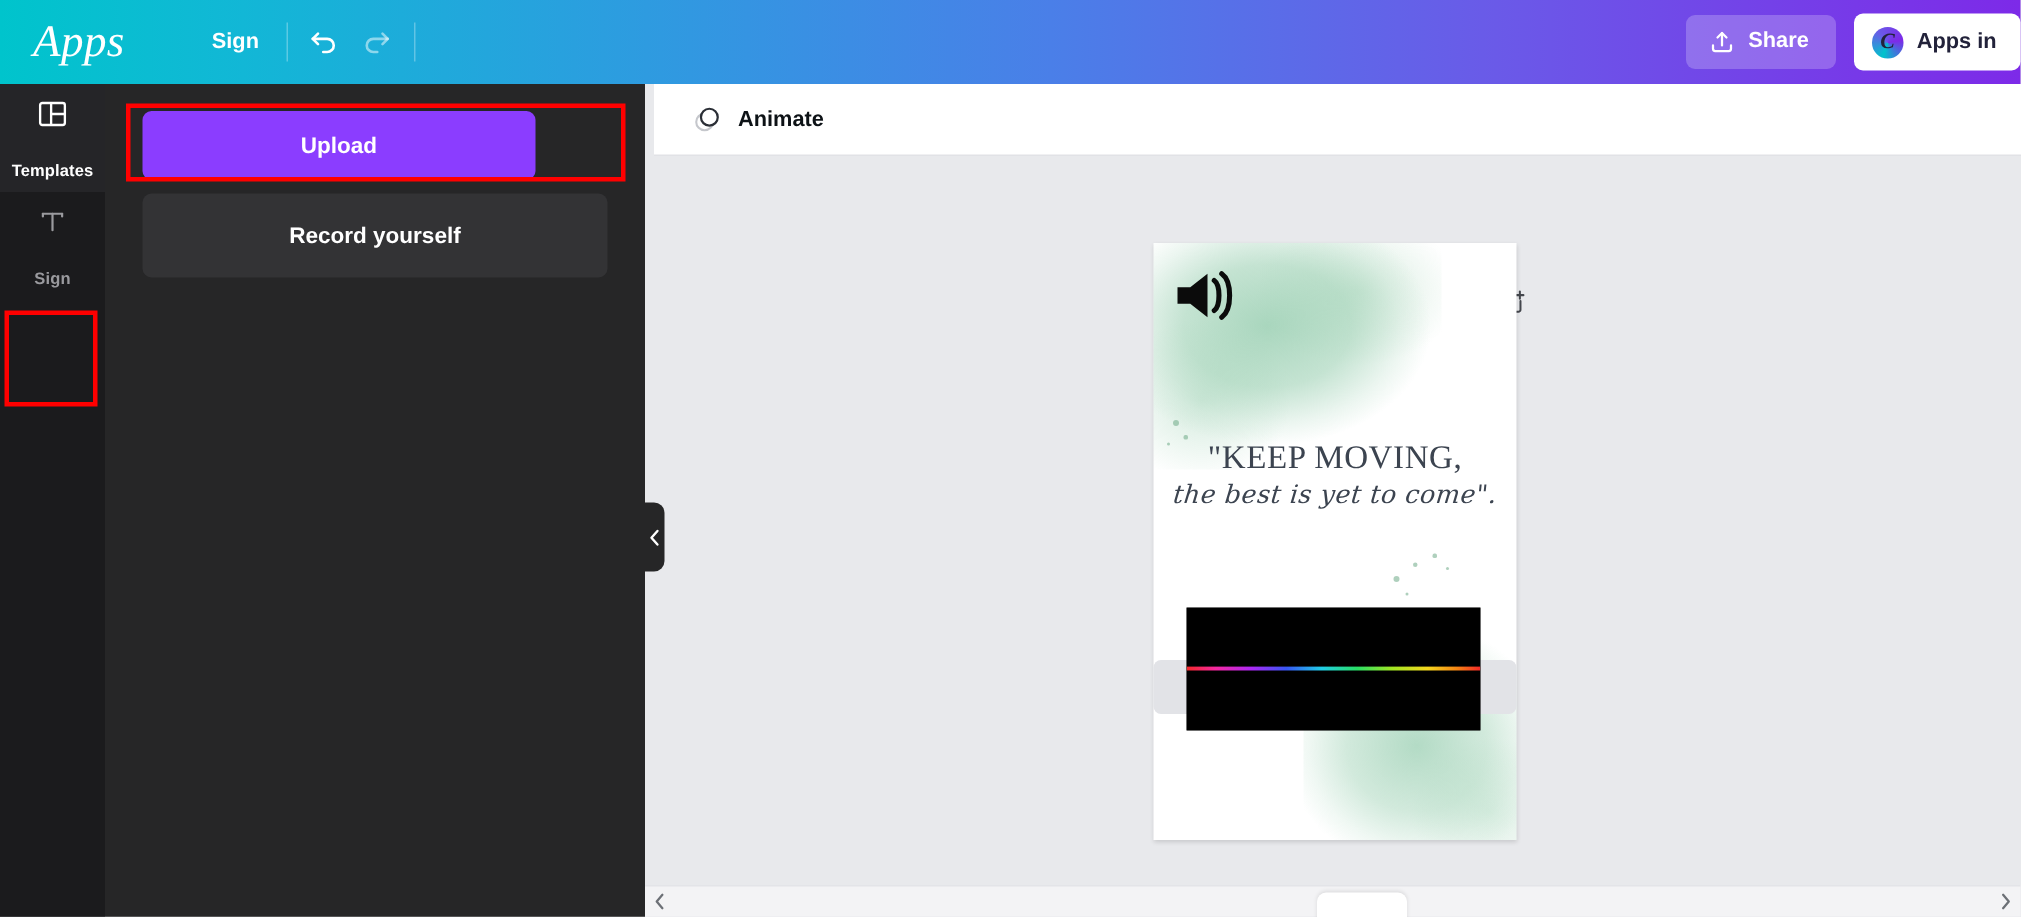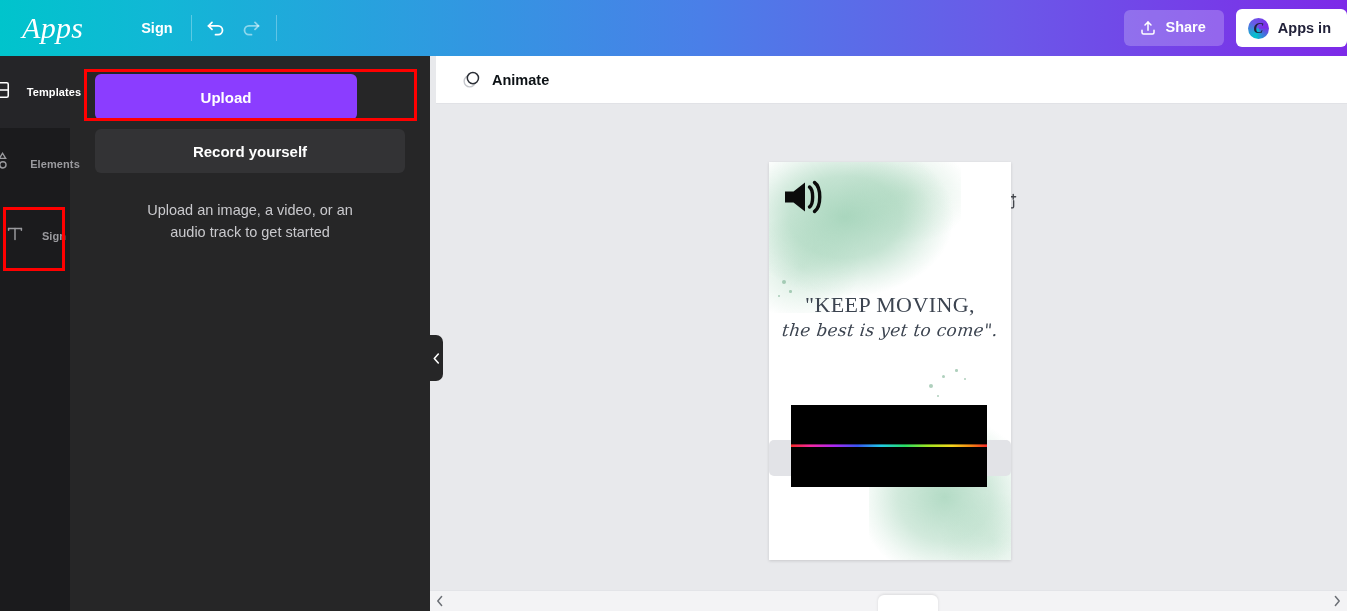--- a/index.html
+++ b/index.html
@@ -54,42 +54,42 @@
     font-family:"Liberation Serif",serif; font-style:italic;
     font-size:13px; color:#fff; font-weight:bold;
   }
 
   
   #rail{
     position:absolute; top:56px; left:0; width:70px; height:555px;
     background:#1B1B1D; z-index:30;
   }
   .rail-item{
-    width:70px; height:72px; display:flex; 
+    width:70px; height:72px; display:flex; flex-direction:column;
     align-items:center; justify-content:center; gap:16px; cursor:pointer;
     position:relative;
   }
   .rail-item .lbl{ font-size:11px; color:#9A9A9E; font-weight:bold; letter-spacing:.1px; }
   .rail-item.active{ background:#252528; }
   .rail-item.active .lbl{ color:#fff; }
   .rail-item.sel .lbl{ color:#fff; }
   #rail-uploads{ background:#252528; }
 
   
   #panel{
     position:absolute; top:56px; left:70px; width:360px; height:555px;
     background:#262627; z-index:20; padding:18px 25px 0 25px;
   }
   #upload-btn{
     width:262px; height:46px; background:#8B3DFF; border-radius:6px;
     color:#fff; font-size:15px; font-weight:bold;
     display:flex; align-items:center; justify-content:center; cursor:pointer;
   }
   #record-btn{
-    width:310px; height:44px; background:#333335; border-radius:6px;
+    width:310px; height:56px; background:#333335; border-radius:6px;
     color:#fff; font-size:15px; font-weight:bold; margin-top:9px;
     display:flex; align-items:center; justify-content:center; cursor:pointer;
   }
   #panel-hint{
     margin-top:26px; width:310px; text-align:center;
     color:#C9C9CD; font-size:14.5px; line-height:22px;
   }
   #collapse{
     position:absolute; top:335px; left:430px; width:13px; height:46px;
     background:#262627; border-radius:0 7px 7px 0; z-index:25;
@@ -232,54 +232,39 @@
     <span>
       <svg width="22" height="22" viewBox="0 0 24 24" fill="none" stroke="#ffffff" stroke-width="1.7">
         <rect x="3" y="4" width="18" height="16" rx="1.6"></rect>
         <line x1="11" y1="4" x2="11" y2="20"></line>
           <line x1="11" y1="12" x2="21" y2="12"></line>
       </svg>
     </span>
     <span class="lbl">Templates</span>
   </div>
 
-  <div class="rail-item">
-    <span>
-      <svg width="24" height="22" viewBox="0 0 26 24" fill="none" stroke="#9A9A9E" stroke-width="1.5">
-        <path d="M4 3.6c1-1.4 3-.9 3 .7 0 1.5-3 3.4-3 3.4S1 5.8 1 4.3c0-1.6 2-2.1 3-.7z"></path>
-        <path d="M17 8 13.6 2.4 10.2 8z"></path>
-        <rect x="1.5" y="12" width="6.2" height="6.2"></rect>
-        <circle cx="14" cy="15.1" r="3.4"></circle>
-      </svg>
-    </span>
-    <span class="lbl">Elements</span>
-  </div>
 
 
   <div class="rail-item">
     <span>
       <svg width="22" height="22" viewBox="0 0 24 24" fill="none" stroke="#9A9A9E" stroke-width="1.6" stroke-linecap="round">
         <line x1="5" y1="6" x2="19" y2="6"></line>
           <line x1="12" y1="6" x2="12" y2="18"></line>
         <line x1="5" y1="6" x2="5" y2="8"></line>
           <line x1="19" y1="6" x2="19" y2="8"></line>
       </svg>
     </span>
     <span class="lbl">Sign</span>
   </div>
 
 </div>
 
 <div id="panel">
   <div id="upload-btn">Upload</div>
   <div id="record-btn">Record yourself</div>
-  <div id="panel-hint">
-    <div>Upload an image, a video, or an</div>
-    <div>audio track to get started</div>
-  </div>
 </div>
 
 <div id="collapse">
   <span style="display:flex">
     <svg width="9" height="13" viewBox="0 0 9 13" fill="none" stroke="#ffffff" stroke-width="1.6" stroke-linecap="round" stroke-linejoin="round">
       <polyline points="6.3,2 2.3,6.5 6.3,11"></polyline>
     </svg>
   </span>
 </div>
 

